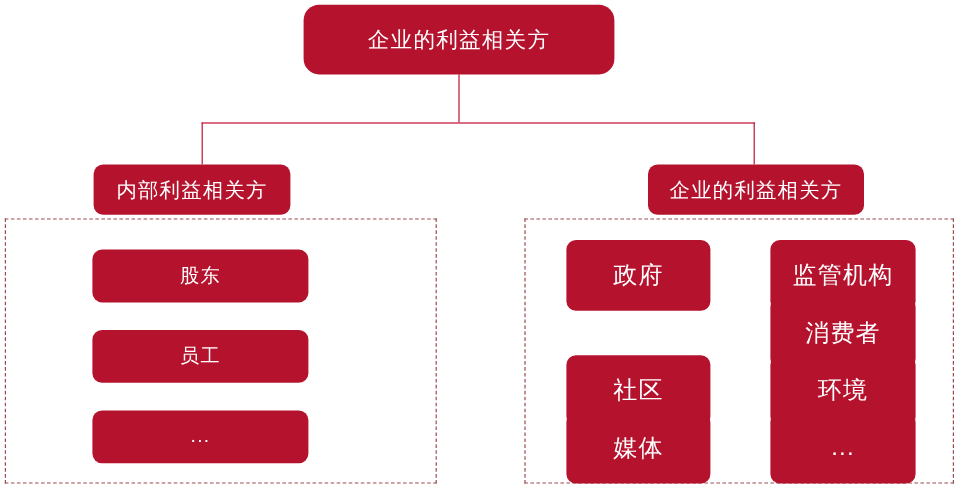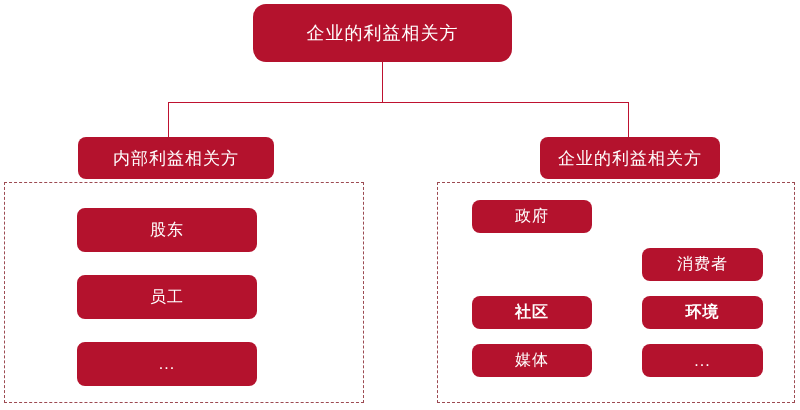--- a/index.html
+++ b/index.html
@@ -32,44 +32,44 @@
     left: 253px; top: 4px;
     width: 259px; height: 58px;
     border-radius: 13px;
     font-size: 18px;
   }
   .header-node {
     height: 42px;
     border-radius: 8px;
     font-size: 17px;
   }
-  .hdr-left  { left: 78px;  top: 137px; width: 196px; text-align: center; }
+  .hdr-left  { left: 78px;  top: 137px; width: 164px; text-align: center; }
   .hdr-right { left: 540px; top: 137px; width: 180px; }
   .group-box {
     position: absolute;
     border: 1px dashed #9c4a52;
     box-sizing: border-box;
     background: transparent;
   }
   .grp-left  { left: 4px;   top: 182px; width: 360px; height: 221px; }
   .grp-right { left: 437px; top: 182px; width: 358px; height: 221px; }
   .item-node {
     border-radius: 8px;
     font-size: 16px;
   }
   .int-item { left: 77px; width: 180px; height: 44px; }
   .int-0 { top: 208px; }
   .int-1 { top: 275px; }
   .int-2 { top: 342px; }
-  .ext-item { height: 33px; font-size: 16px; }
+  .ext-item { height: 59px; font-size: 20px; }
   .ext-col-a { left: 472px; width: 120px; }
   .ext-col-b { left: 642px; width: 121px; }
   .ext-r0 { top: 200px; }
   .ext-r1 { top: 248px; }
-  .ext-r2 { top: 296px; font-weight: bold; }
+  .ext-r2 { top: 296px; }
   .ext-r3 { top: 344px; }
   .line {
     position: absolute;
     background: #be1230;
   }
   .line-v-root   { left: 382px; top: 62px;  width: 1px;   height: 40px; }
   .line-h-main   { left: 168px; top: 102px; width: 461px; height: 1px; }
   .line-v-left   { left: 168px; top: 102px; width: 1px;   height: 35px; }
   .line-v-right  { left: 628px; top: 102px; width: 1px;   height: 35px; }
 </style>
@@ -92,17 +92,18 @@
   <div class="group-box grp-right"></div>
 
   <div class="node item-node int-item int-0">股东</div>
   <div class="node item-node int-item int-1">员工</div>
   <div class="node item-node int-item int-2">...</div>
 
   <div class="node item-node ext-item ext-col-a ext-r0">政府</div>
   <div class="node item-node ext-item ext-col-a ext-r2">社区</div>
   <div class="node item-node ext-item ext-col-a ext-r3">媒体</div>
 
+  <div class="node item-node ext-item ext-col-b ext-r0">监管机构</div>
   <div class="node item-node ext-item ext-col-b ext-r2">环境</div>
   <div class="node item-node ext-item ext-col-b ext-r1">消费者</div>
   <div class="node item-node ext-item ext-col-b ext-r3">...</div>
 
 </div>
 
 </body></html>

